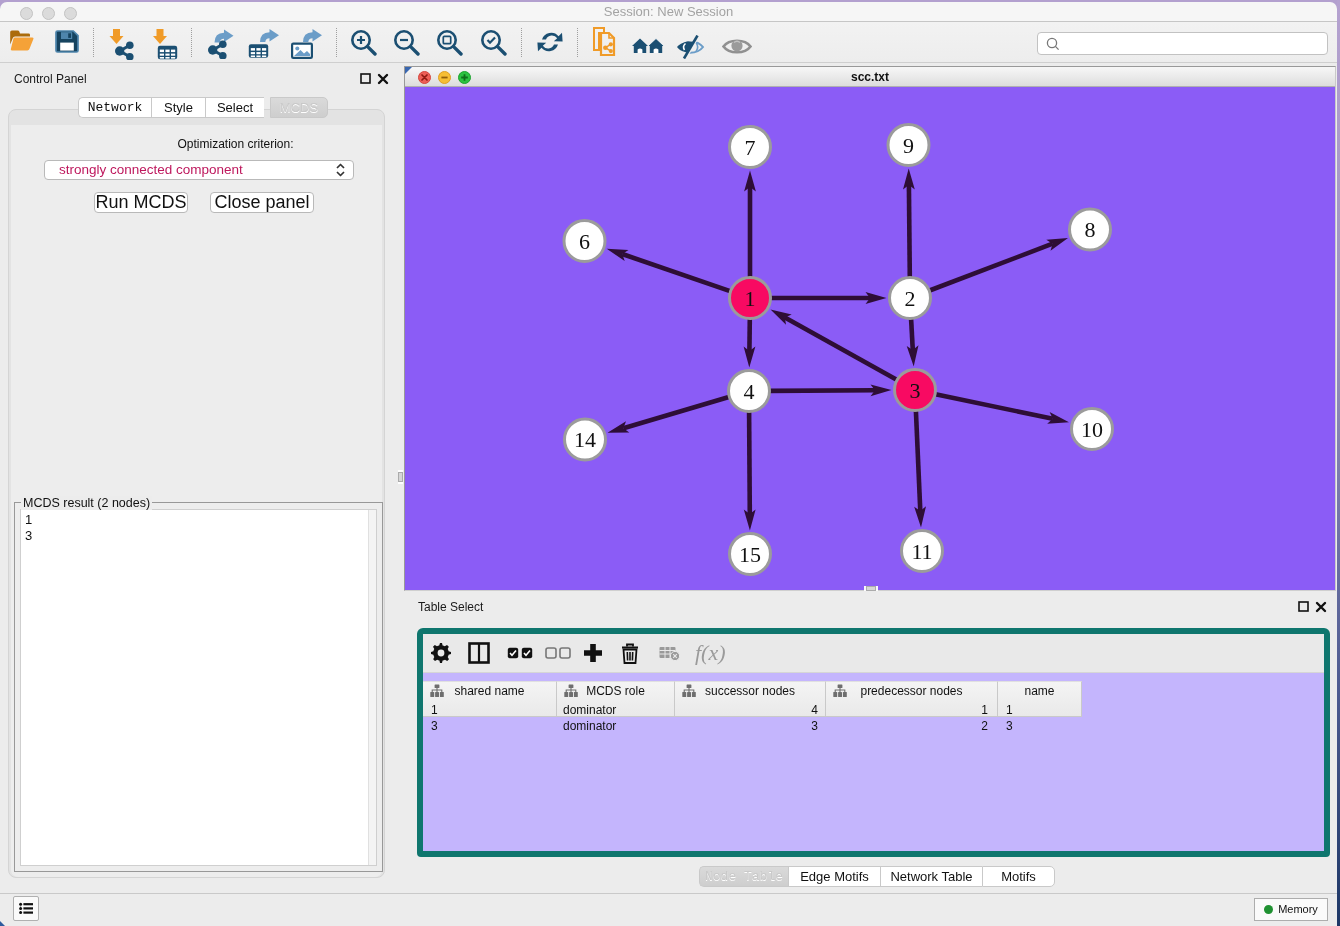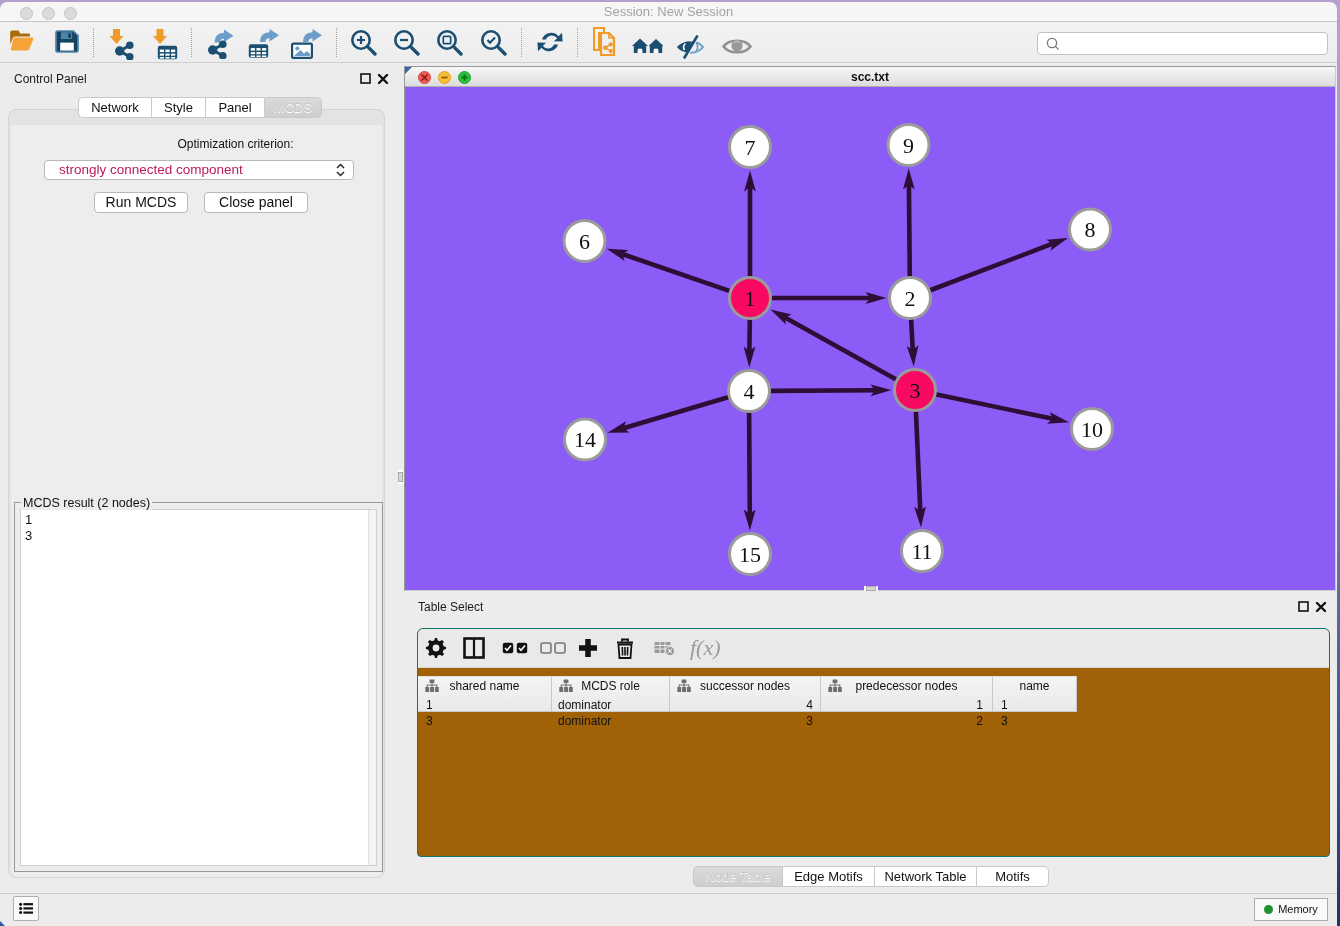--- a/index.html
+++ b/index.html
@@ -17,42 +17,42 @@
 #toolbar { left:0; top:22px; width:1337px; height:41px; background:linear-gradient(#f2f2f2,#ededed); border-bottom:1px solid #cfcfcf; }
 .sep { position:absolute; top:6px; height:29px; width:1px; border-left:1px dotted #9f9f9f; }
 .ticon { position:absolute; top:0; }
 #searchbox { position:absolute; left:1037px; top:10px; width:291px; height:23px; background:#fff; border:1px solid #c2c2c2; border-radius:4px; }
 
 #cp-title { left:14px; top:72px; font-size:12px; color:#1a1a1a; }
 #tabpane { left:8px; top:109px; width:377px; height:769px; background:#e3e3e3; border:1px solid #d4d4d4; border-radius:8px; }
 #tabpane-inner { left:11px; top:125px; width:371px; height:752px; background:#ededed; border-radius:0 0 7px 7px; }
 .tabrow { position:absolute; display:flex; font-size:13px; }
 .tabrow .tab { color:#111; background:#fff; border:1px solid #c9c9c9; border-right:none; text-align:center; height:21px; line-height:20px; }
-.tabrow .tab:first-child { border-radius:5px 0 0 5px; }
+.tabrow .tab:first-child { border-radius:5px 0 0 5px;font-family:Liberation Mono, monospace; }
 .tabrow .tab:last-child { border-radius:0 5px 5px 0; border-right:1px solid #c9c9c9; }
-.tabrow .tab.sel { background:linear-gradient(#dadada,#cecece); color:#c9c9c9; text-shadow:0 1px 0 #ffffff; }
+.tabrow .tab.sel { background:linear-gradient(#dadada,#cecece); color:#c9c9c9; text-shadow:0 1px 0 #ffffff;margin-left:6px; }
 #opt-label { left:8px; top:137px; width:455px; text-align:center; font-size:12px; color:#111; }
 #dropdown { left:44px; top:160px; width:310px; height:20px; background:#fff; border:1px solid #b9b9b9; border-radius:4px; font-size:13.5px; color:#be185d; line-height:18px; padding-left:14px; }
-.btn { position:absolute; height:21px; background:#fff; border:1px solid #b9b9b9; border-radius:4px; font-size:14px; color:#111; text-align:center; line-height:19px; }
+.btn { position:absolute; height:21px; background:#fff; border:1px solid #b9b9b9; border-radius:4px; font-size:18px; color:#111; text-align:center; line-height:19px; }
 #fieldset { left:14px; top:502px; width:369px; height:370px; border:1px solid #989898; }
 #fs-legend { left:21px; top:496px; background:#ececec; font-size:12.5px; color:#111; padding:0 2px; }
 #fs-text { left:20px; top:509px; width:357px; height:357px; background:#fff; border:1px solid #cfcfcf; font-size:13px; color:#111; line-height:16px; padding:2px 0 0 4px; }
 #fs-scroll { left:368px; top:510px; width:8px; height:355px; background:#f4f4f4; border-left:1px solid #e0e0e0; }
 
 .grip { position:absolute; background:#e6e6e6; border:1px solid #c6c6c6; }
 
 #netframe { left:404px; top:66px; width:932px; height:525px; border:1px solid #999; border-right-color:#c9c9c9; border-bottom-color:#cfcfcf; background:#8b5cf6; }
 #nettitle { position:absolute; left:0; top:0; width:930px; height:20px; background:linear-gradient(#f7f7f7 0%,#e9e9e9 55%,#dcdcdc 100%); border-bottom:1px solid #b0b0b0; }
 #nettitle-text { width:100%; text-align:center; font-size:12px; font-weight:bold; color:#111; line-height:20px; }
 .mac { position:absolute; top:3.5px; width:13px; height:13px; border-radius:50%; }
 .mac svg { position:absolute; left:0; top:0; display:block; }
 #corner-net { position:absolute; left:0; top:0; width:0; height:0; border-top:7px solid #3866b0; border-right:7px solid transparent; }
 
 #tp-title { left:418px; top:600px; font-size:12px; color:#1a1a1a; }
-#tp-box { left:417px; top:628px; width:913px; height:229px; border:1px solid #0f766e; background:#a16207; border-radius:6px 6px 4px 4px; overflow:hidden; }
+#tp-box { left:417px; top:628px; width:913px; height:229px; border:6px solid #0f766e; background:#c4b5fd; border-radius:6px 6px 4px 4px; overflow:hidden; }
 #tp-toolbar { position:absolute; left:0; top:0; width:911px; height:39px; background:#e9e9e9; border-bottom:1px solid #d6d6d6; }
 .thead { position:absolute; top:47px; height:36px; background:linear-gradient(#f4f4f4,#e9e9e9); border-right:1px solid #c9c9c9; border-bottom:1px solid #c9c9c9; border-top:1px solid #e0e0e0; font-size:12px; color:#111; text-align:center; line-height:19px; }
 .tcell { position:absolute; font-size:12px; color:#111; }
 
 #statusline { left:0; top:893px; width:1337px; height:1px; background:#c9c9c9; }
 #membtn { left:1254px; top:898px; width:74px; height:23px; background:#fafafa; border:1px solid #adadad; font-size:11px; color:#111; text-align:center; line-height:21px; }
 #listbtn { left:13px; top:896px; width:26px; height:25px; background:#fafafa; border:1px solid #b0b0b0; border-radius:2px; }
 </style>
 </head>
 <body>
@@ -236,32 +236,32 @@
     <rect x="1" y="1" width="9" height="9" fill="none" stroke="#111" stroke-width="1.6"></rect>
   </svg>
 <svg class="abs" style="left:377px;top:73px" width="12" height="12" viewBox="0 0 12 12">
     <path d="M2 2 L10 10 M10 2 L2 10" stroke="#111" stroke-width="2.4" stroke-linecap="round"></path>
   </svg>
 <div class="abs" id="tabpane"></div>
 <div class="abs" id="tabpane-inner"></div>
 <div class="tabrow" style="left:78px;top:97px">
   <div class="tab" style="width:73px">Network</div>
   <div class="tab" style="width:54px">Style</div>
-  <div class="tab" style="width:59px">Panel</div>
+  <div class="tab" style="width:59px">Select</div>
   <div class="tab sel" style="width:58px">MCDS</div>
 </div>
 <div class="abs" id="opt-label">Optimization criterion:</div>
 <div class="abs" id="dropdown">strongly connected component
   <svg width="11" height="14" style="position:absolute;right:7px;top:2px" viewBox="0 0 11 14">
       <path d="M2 5 L5.5 1.5 L9 5" fill="none" stroke="#333" stroke-width="1.7" stroke-linejoin="round"></path>
       <path d="M2 9 L5.5 12.5 L9 9" fill="none" stroke="#333" stroke-width="1.7" stroke-linejoin="round"></path>
     </svg>
 </div>
 <div class="btn" style="left:94px;top:192px;width:94px">Run MCDS</div>
-<div class="btn" style="left:204px;top:192px;width:104px">Close panel</div>
+<div class="btn" style="left:210px;top:192px;width:104px">Close panel</div>
 <div class="abs" id="fieldset"></div>
 <div class="abs" id="fs-text">1<br>3</div>
 <div class="abs" id="fs-scroll"></div>
 <div class="abs" id="fs-legend">MCDS result (2 nodes)</div>
 <div class="grip" style="left:398px;top:472px;width:5px;height:10px;background:#d6d6d6;border:1px solid #ababab;box-shadow:0 2px 0 rgba(255,255,255,.95), 0 -2px 0 rgba(255,255,255,.95)"></div>
 
 <div class="abs" id="netframe">
   <div id="nettitle">
     <div class="mac" style="left:12.5px;background:#ed5f57;border:1px solid #d4453c">
         <svg width="11" height="11" viewBox="0 0 11 11">

